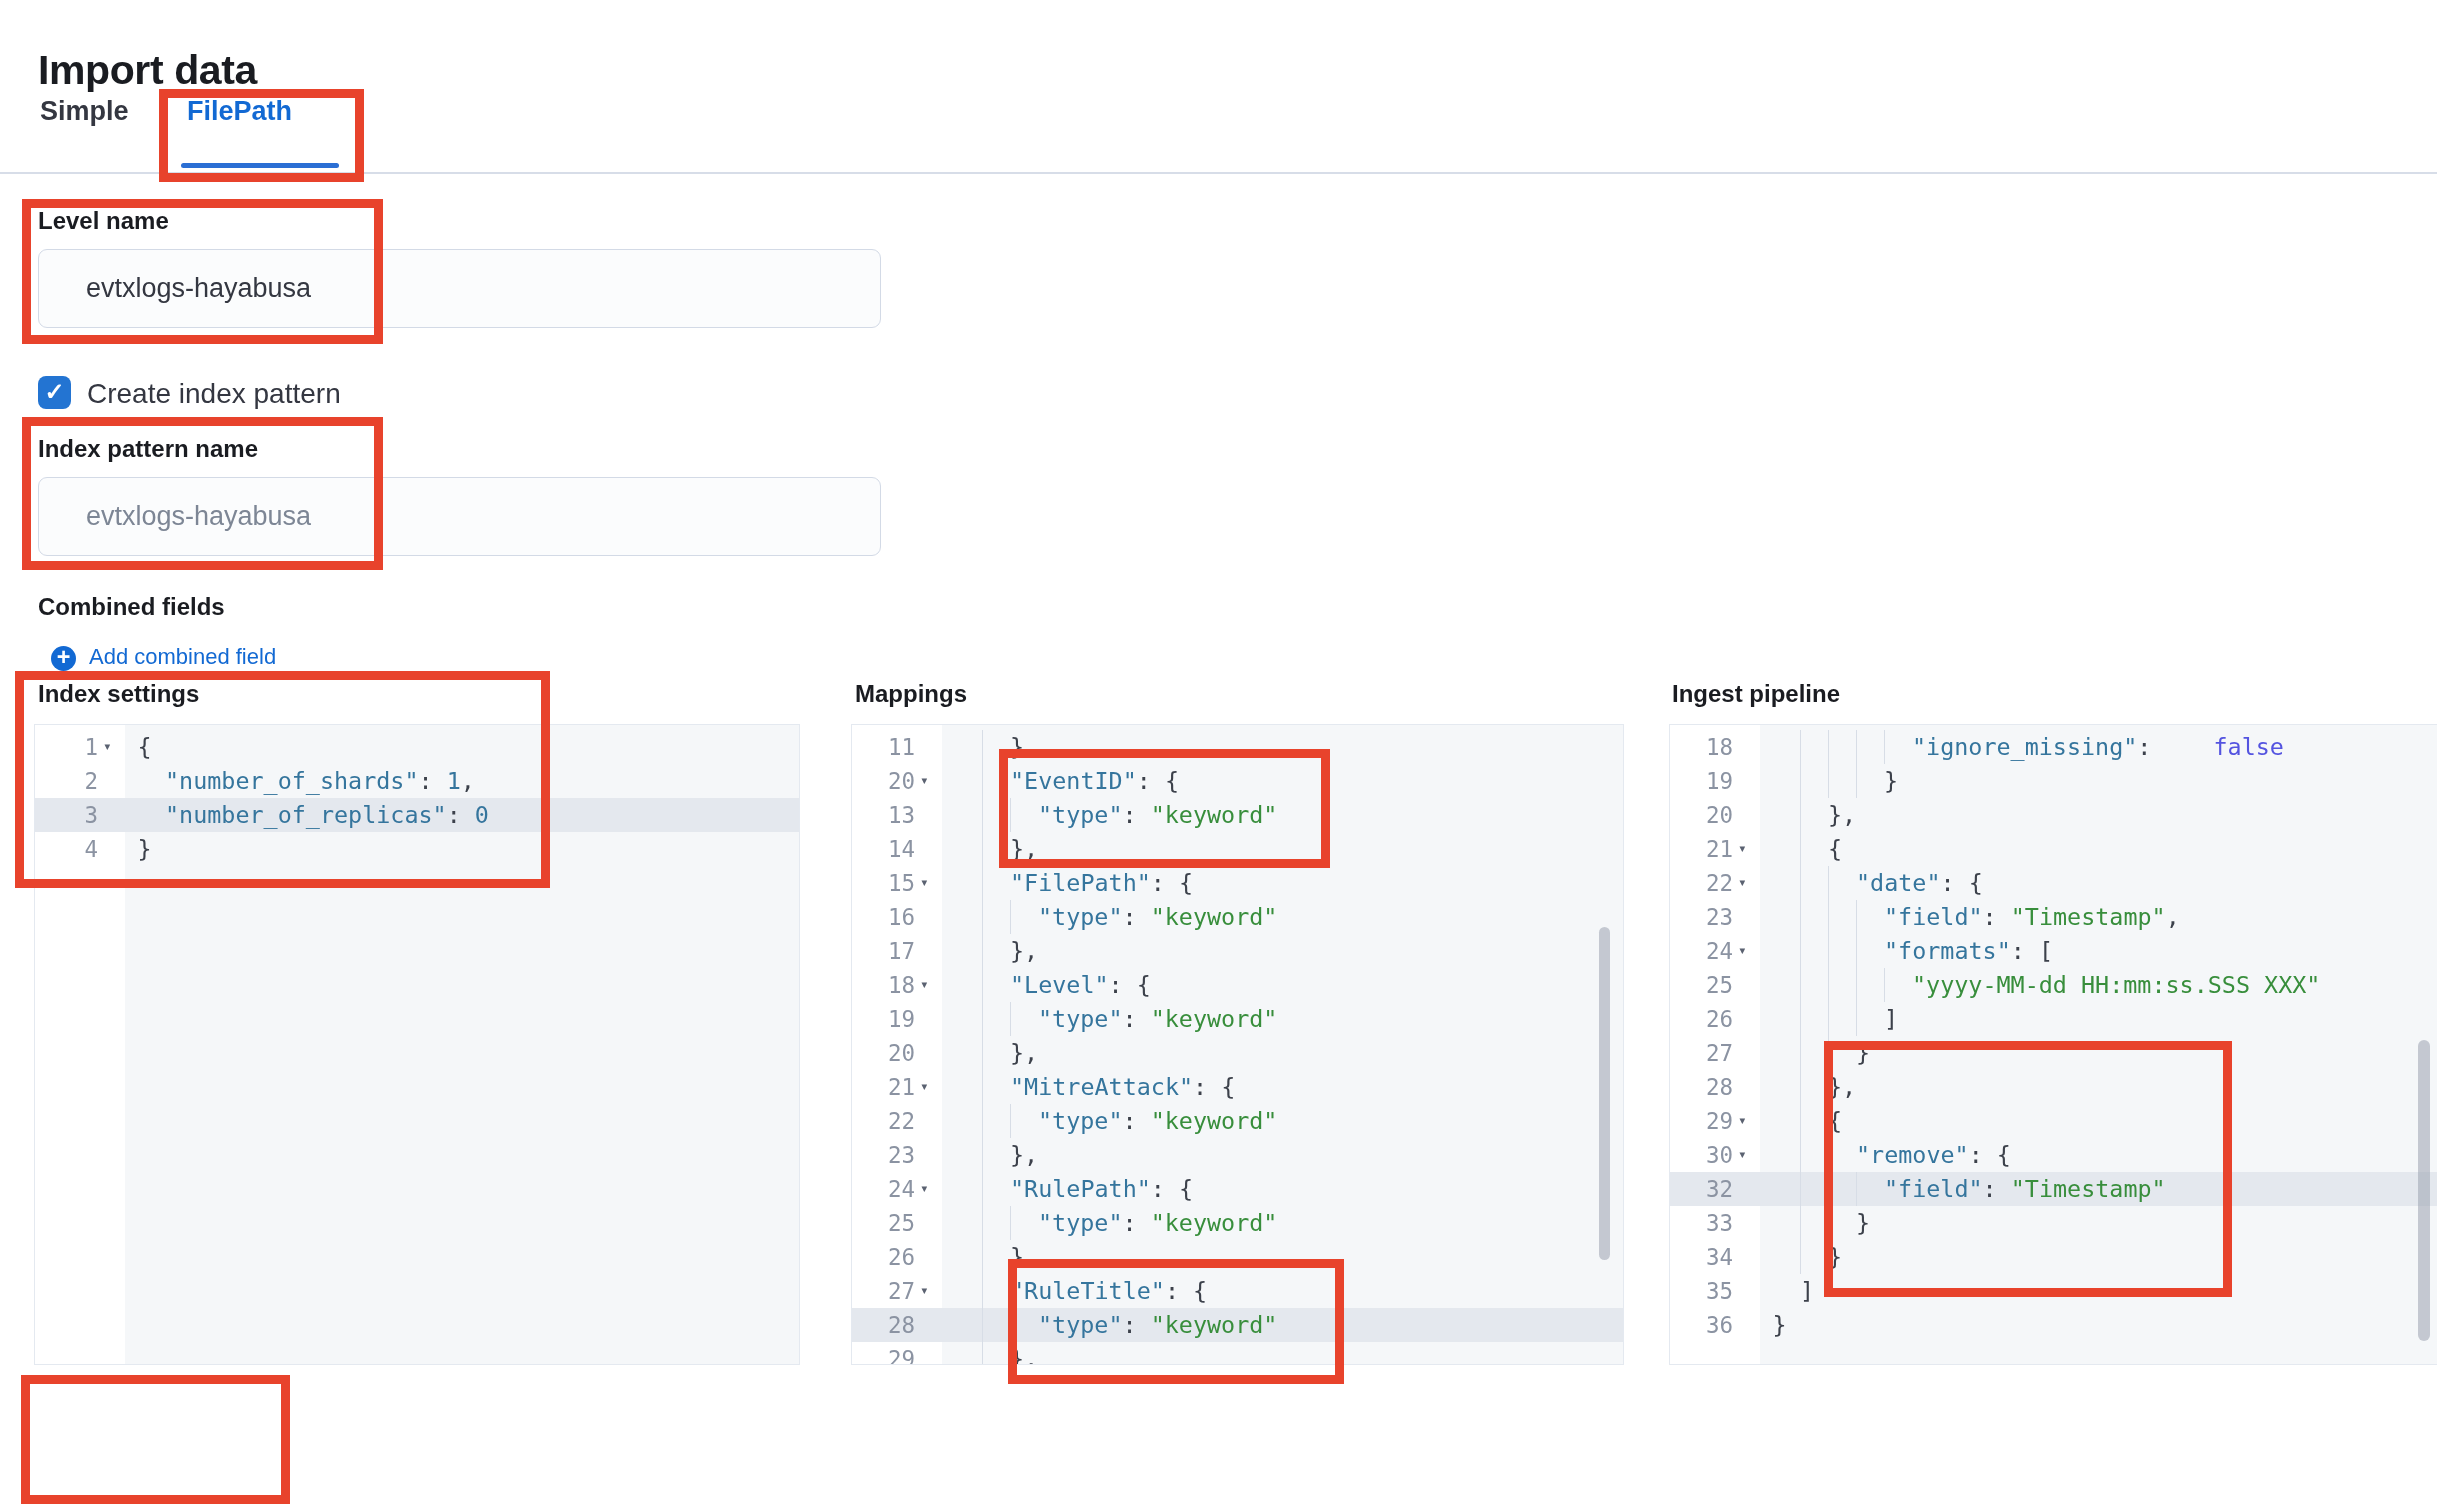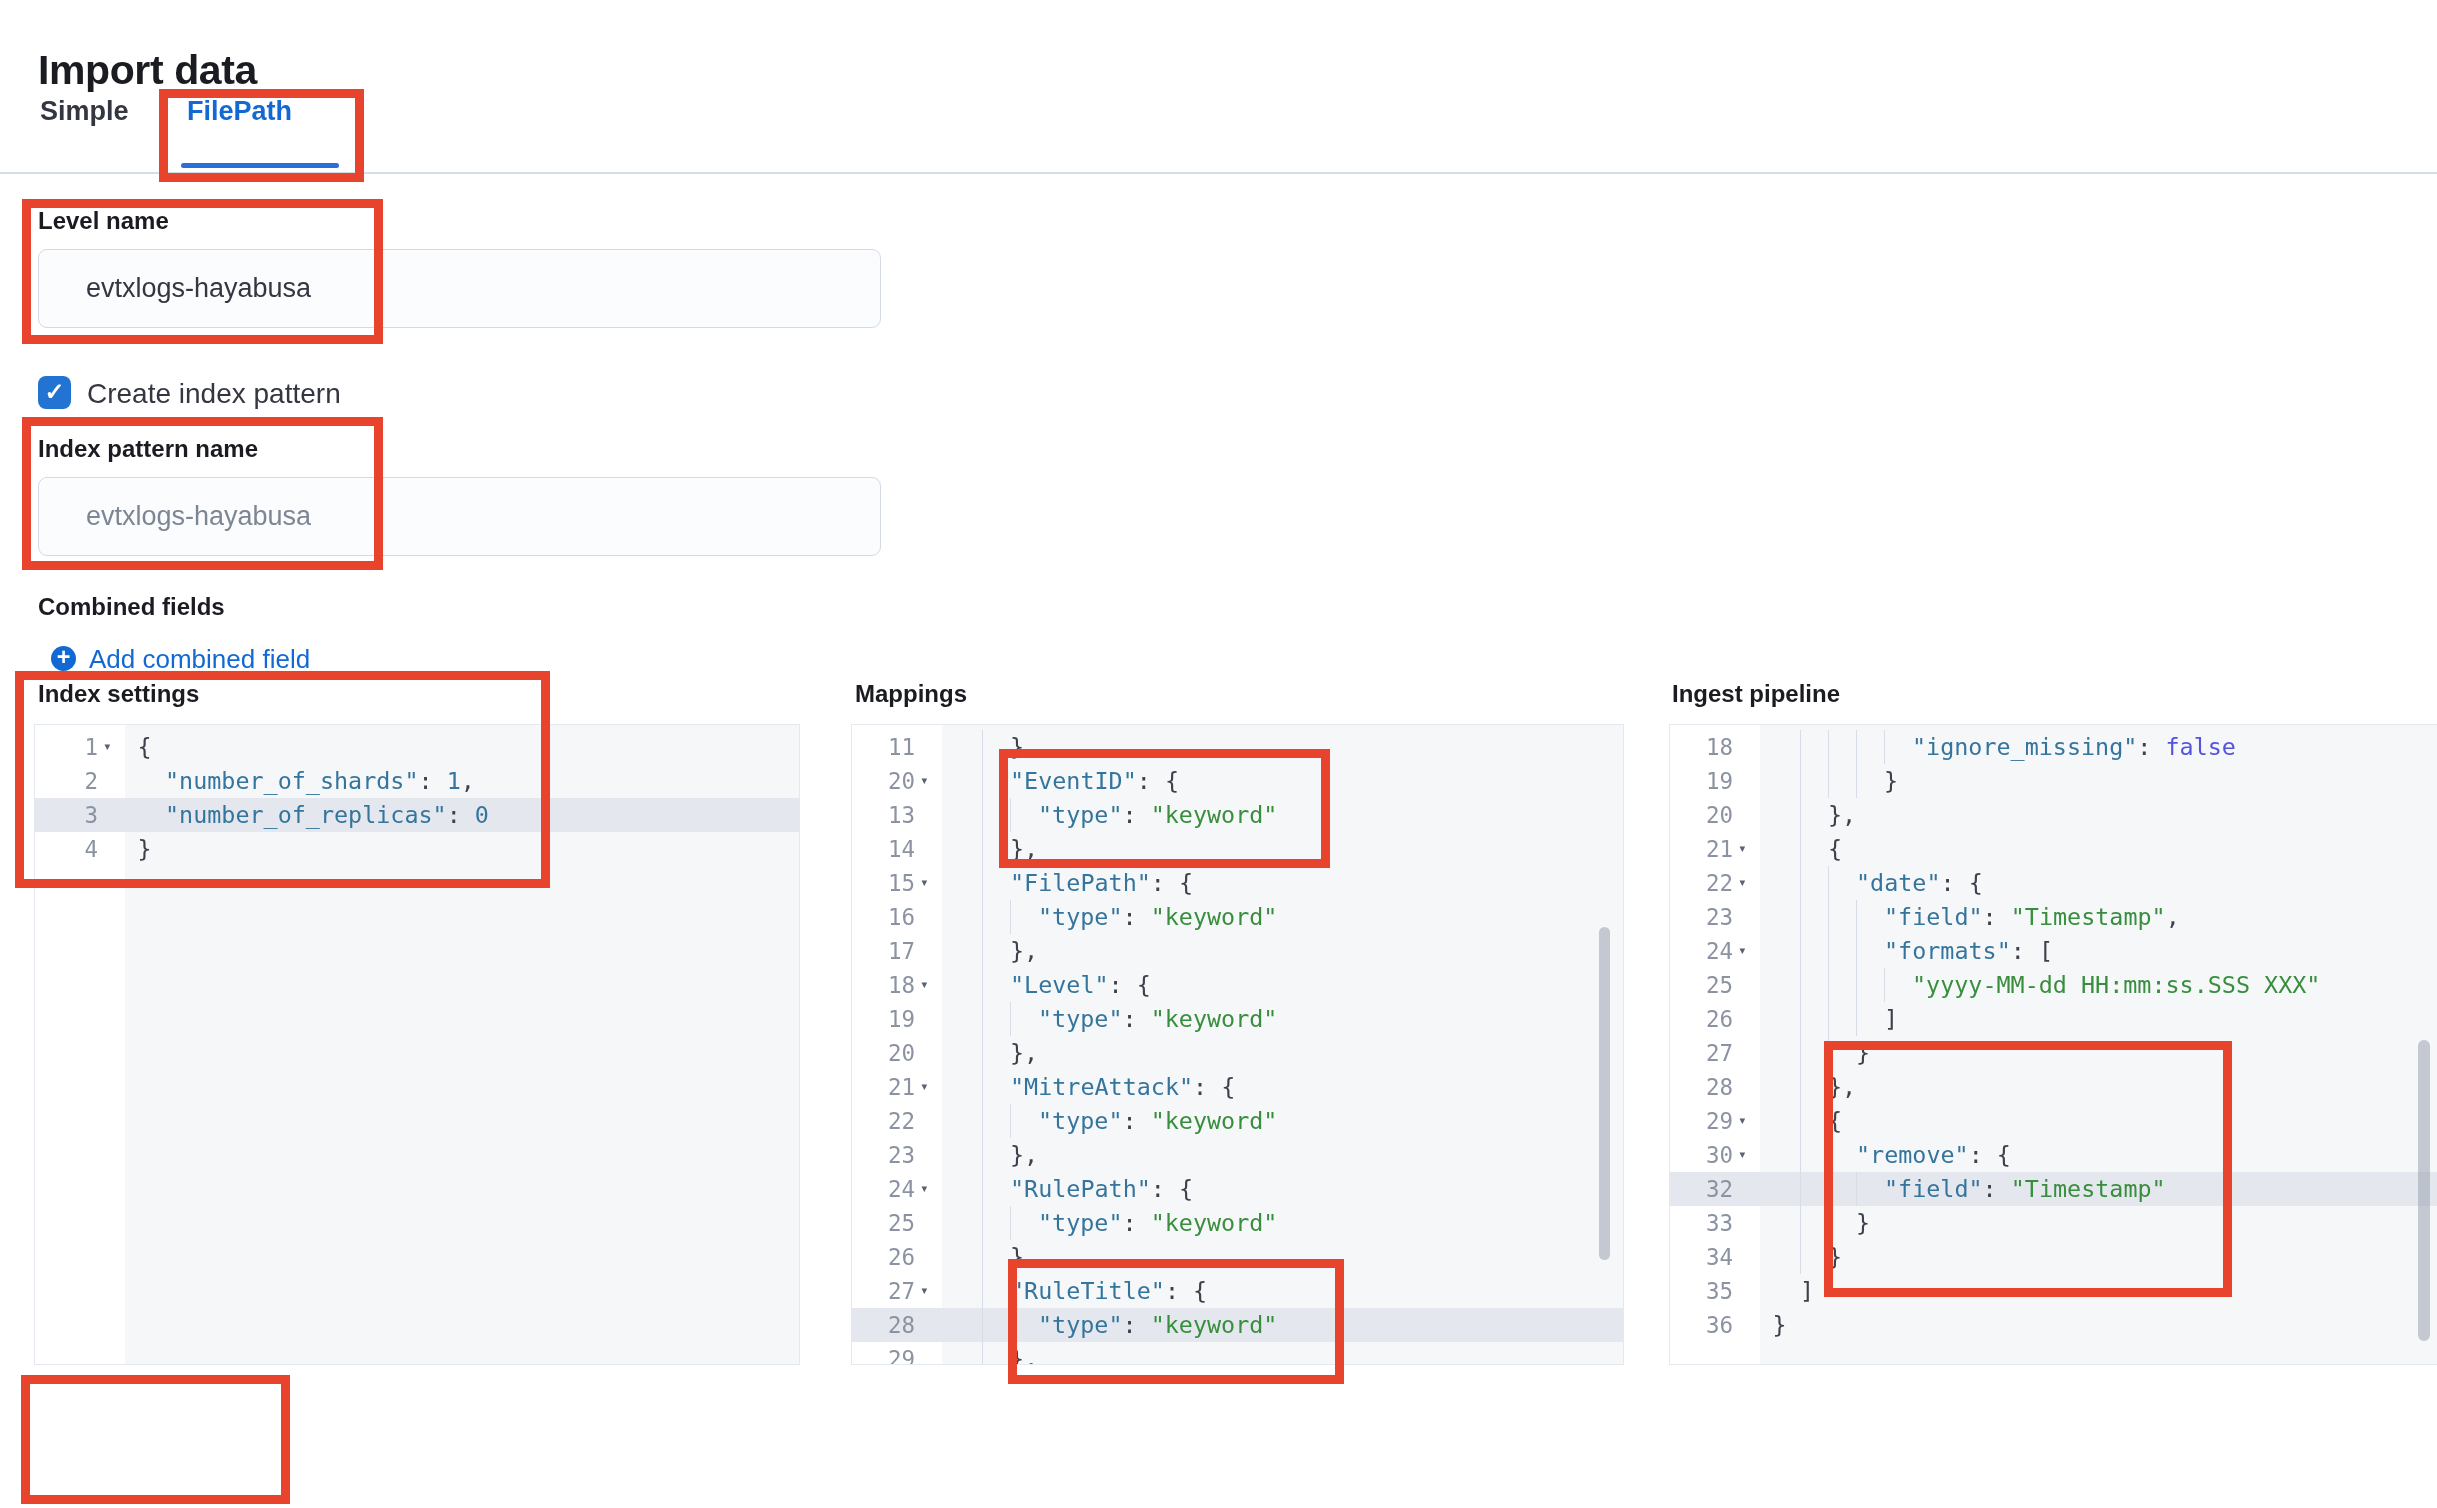--- a/index.html
+++ b/index.html
@@ -25,36 +25,36 @@
   
   .checkbox{left:38px;top:376px;width:33px;height:33px;border-radius:8px;background:#2374d2;cursor:pointer;}
   .checkbox::after{content:"\2713";position:absolute;left:0;right:0;top:-0.9px;bottom:0;color:#fff;
     font-size:24px;font-weight:700;display:flex;align-items:center;justify-content:center;}
   .checkbox-label{left:87px;top:378px;font-size:28px;color:#343741;}
 
   
   .plus-circle{left:51px;top:646px;width:25px;height:25px;border-radius:50%;background:#1269d3;cursor:pointer;}
   .plus-circle::after{content:"+";position:absolute;left:0;right:0;top:-1.8px;bottom:0;color:#fff;font-size:23.4px;
     font-weight:700;display:flex;align-items:center;justify-content:center;}
-  .add-link{left:89px;top:644px;font-size:26px;font-weight:500;color:#1269d3;cursor:pointer;}
+  .add-link{left:89px;top:644px;font-size:22px;font-weight:500;color:#1269d3;cursor:pointer;}
 
   
   .editor{background:#f5f7f9;border:0.9px solid #e4e9f0;box-sizing:border-box;overflow:hidden;}
   .gutter-bg{position:absolute;left:0;top:0;bottom:0;width:90px;background:#fff;}
   .lines{position:absolute;left:0;top:5.4px;right:0;}
   .cl{position:relative;height:34px;font-family:"DejaVu Sans Mono","Liberation Mono",monospace;}
   .cl-active{background:#e4e8ee;}
   .ln{position:absolute;left:0;top:0;width:63px;height:34px;line-height:34px;text-align:right;
     font-size:22.5px;color:#8b93a2;}
   .fold{position:absolute;left:68px;top:0;height:34px;line-height:32px;font-size:14.4px;color:#5b6271;cursor:pointer;}
   .code{position:absolute;left:90px;right:0;top:0;height:34px;line-height:34px;font-size:23.4px;color:#3c414b;white-space:pre;}
   .guide{position:absolute;top:0;bottom:0;width:0;border-left:1.8px solid #d7dde6;}
   .tk-k{color:#35759d;}
   .tk-s{color:#388e3c;}
-  .tk-b{color:#5454e0;}
+  .tk-b{color:#5454e0;margin-left:48px;}
   .tk-p{color:#3c414b;}
   .scroll-thumb{position:absolute;width:11.7px;border-radius:6.3px;background:#9aa2b1;opacity:.55;cursor:pointer;}
 
   
   .import-btn{left:47px;top:1399px;width:216px;height:81px;border:none;border-radius:11.7px;background:#3a76c4;
     color:#fff;font-family:"Liberation Sans",sans-serif;font-size:28px;font-weight:600;cursor:pointer;}
 
   
   .anno{position:absolute;border:9px solid #e8432c;box-sizing:border-box;pointer-events:none;z-index:20;}
 </style>

